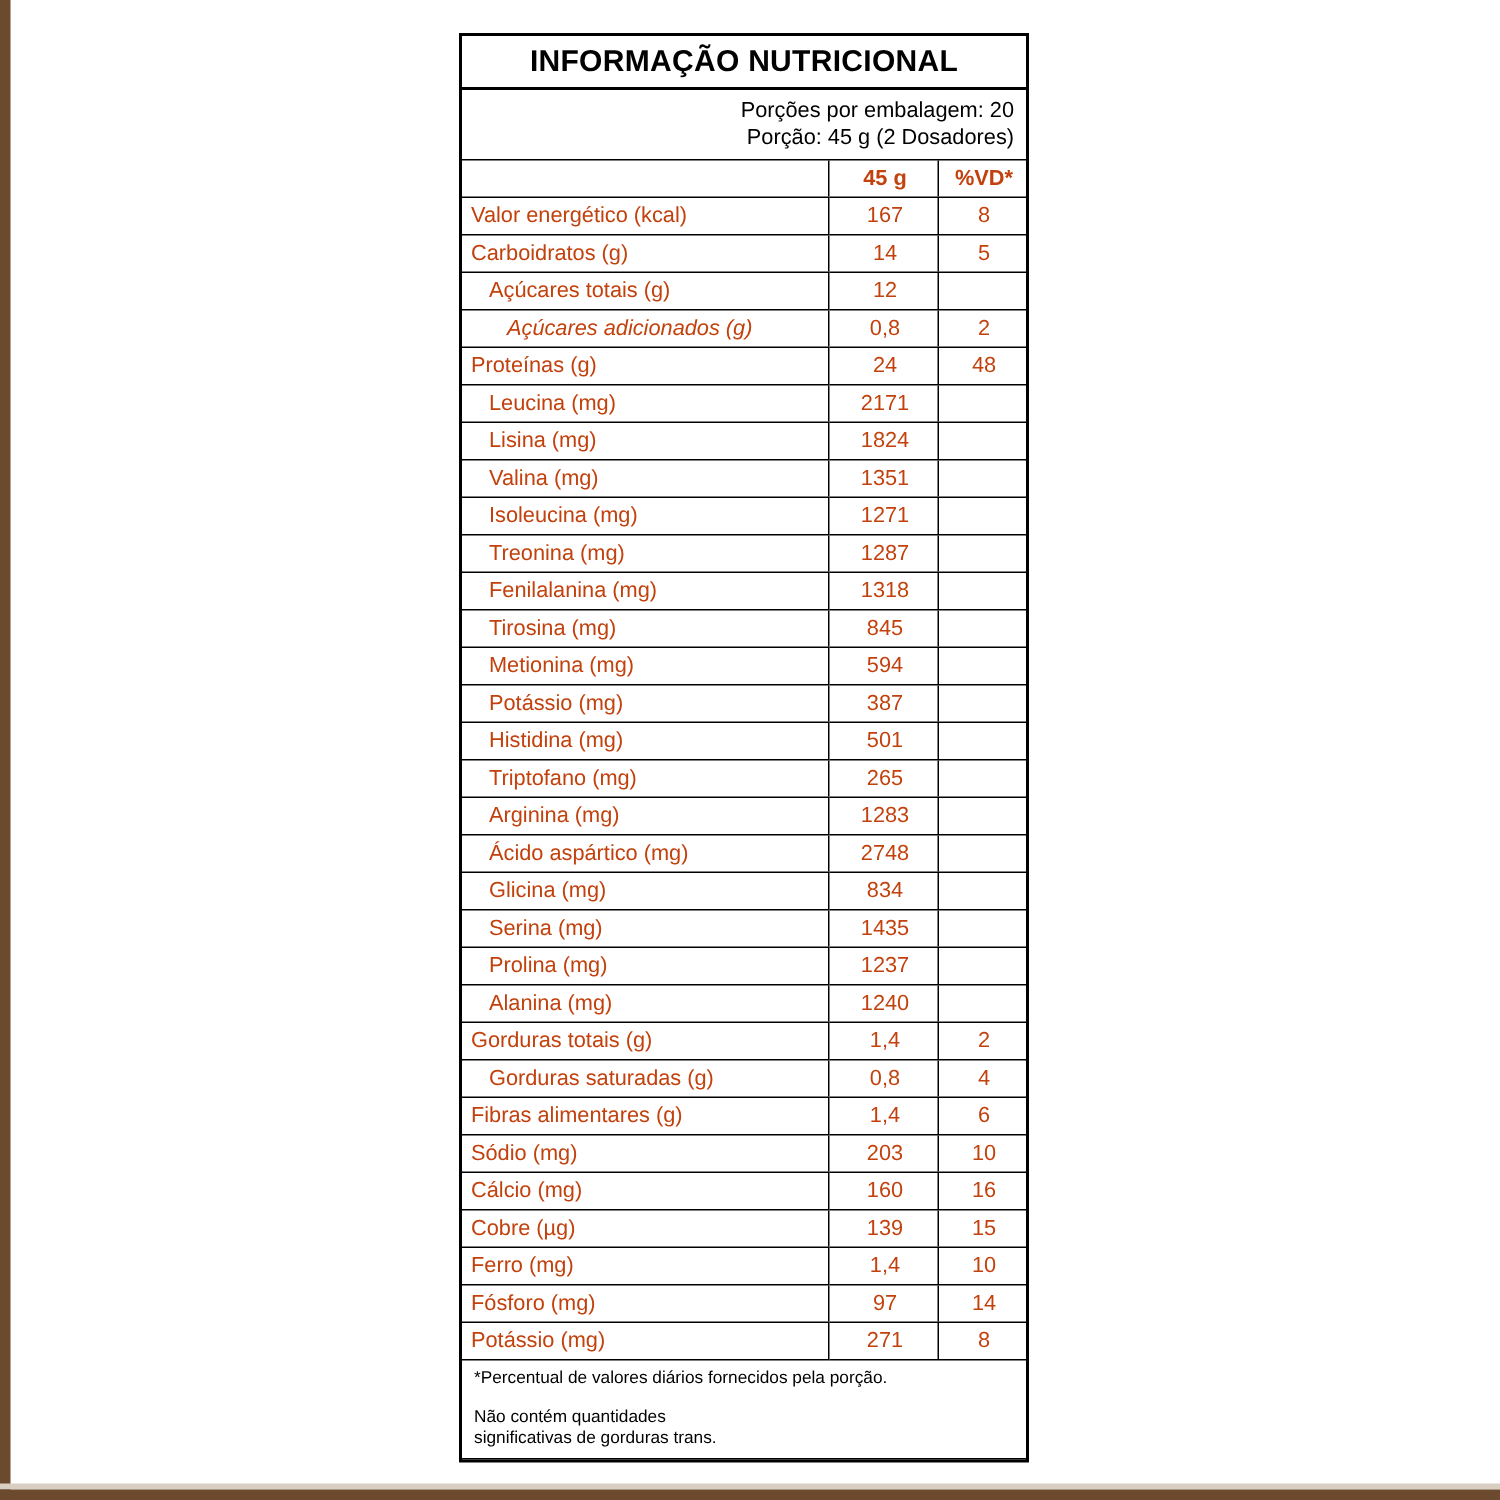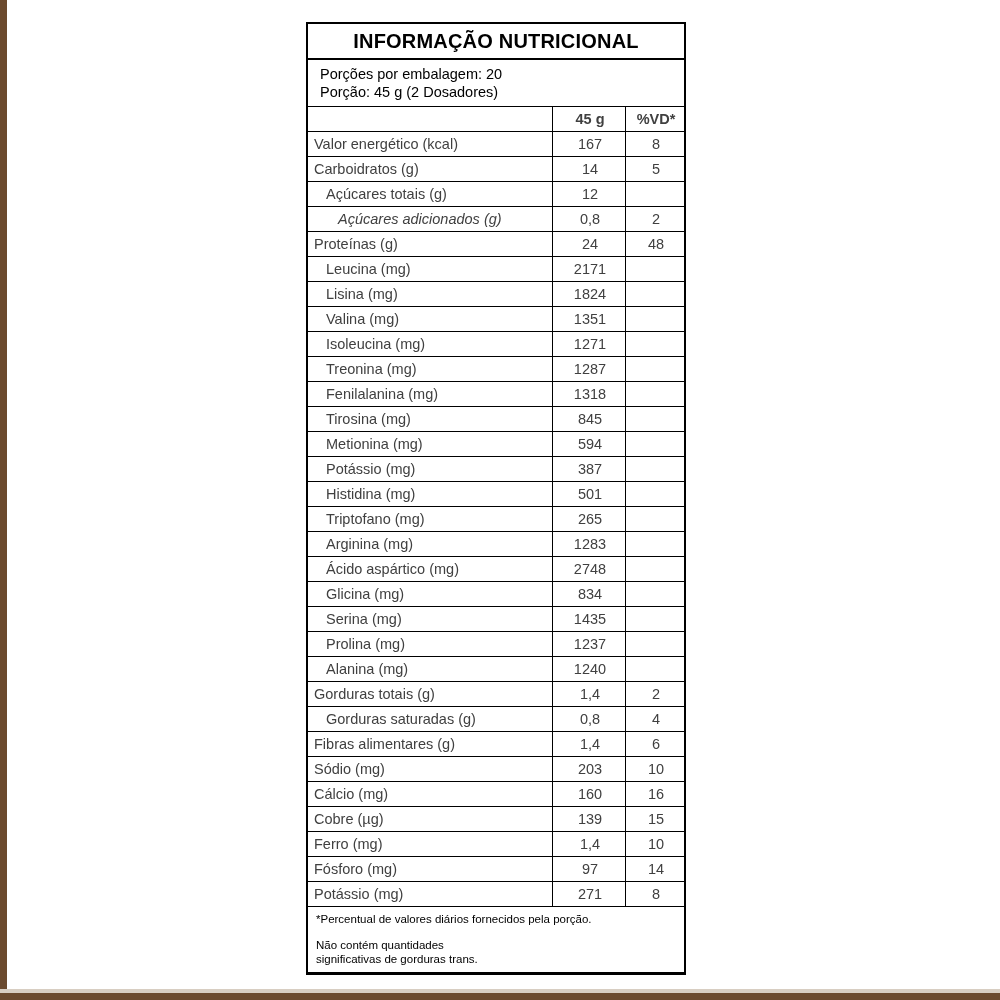--- a/index.html
+++ b/index.html
@@ -60,27 +60,28 @@
     border-bottom: 2px solid #000;
     color: #000;
   }
 
   .servings {
     padding: 5px 8px 5px 12px;
     border-bottom: 1.5px solid #000;
     font-size: 14.5px;
     line-height: 1.25;
     color: #000;
+    text-align: right;
   }
 
   table.nutri {
     width: 100%;
     border-collapse: collapse;
     font-size: 14.5px;
-    color: #404040;
+    color: #c2410c;
   }
   table.nutri td, table.nutri th {
     border-bottom: 1px solid #000;
     padding: 2px 4px 2px 6px;
     vertical-align: middle;
     line-height: 1.18;
     height: 20px;
   }
   table.nutri th {
     font-weight: bold;

